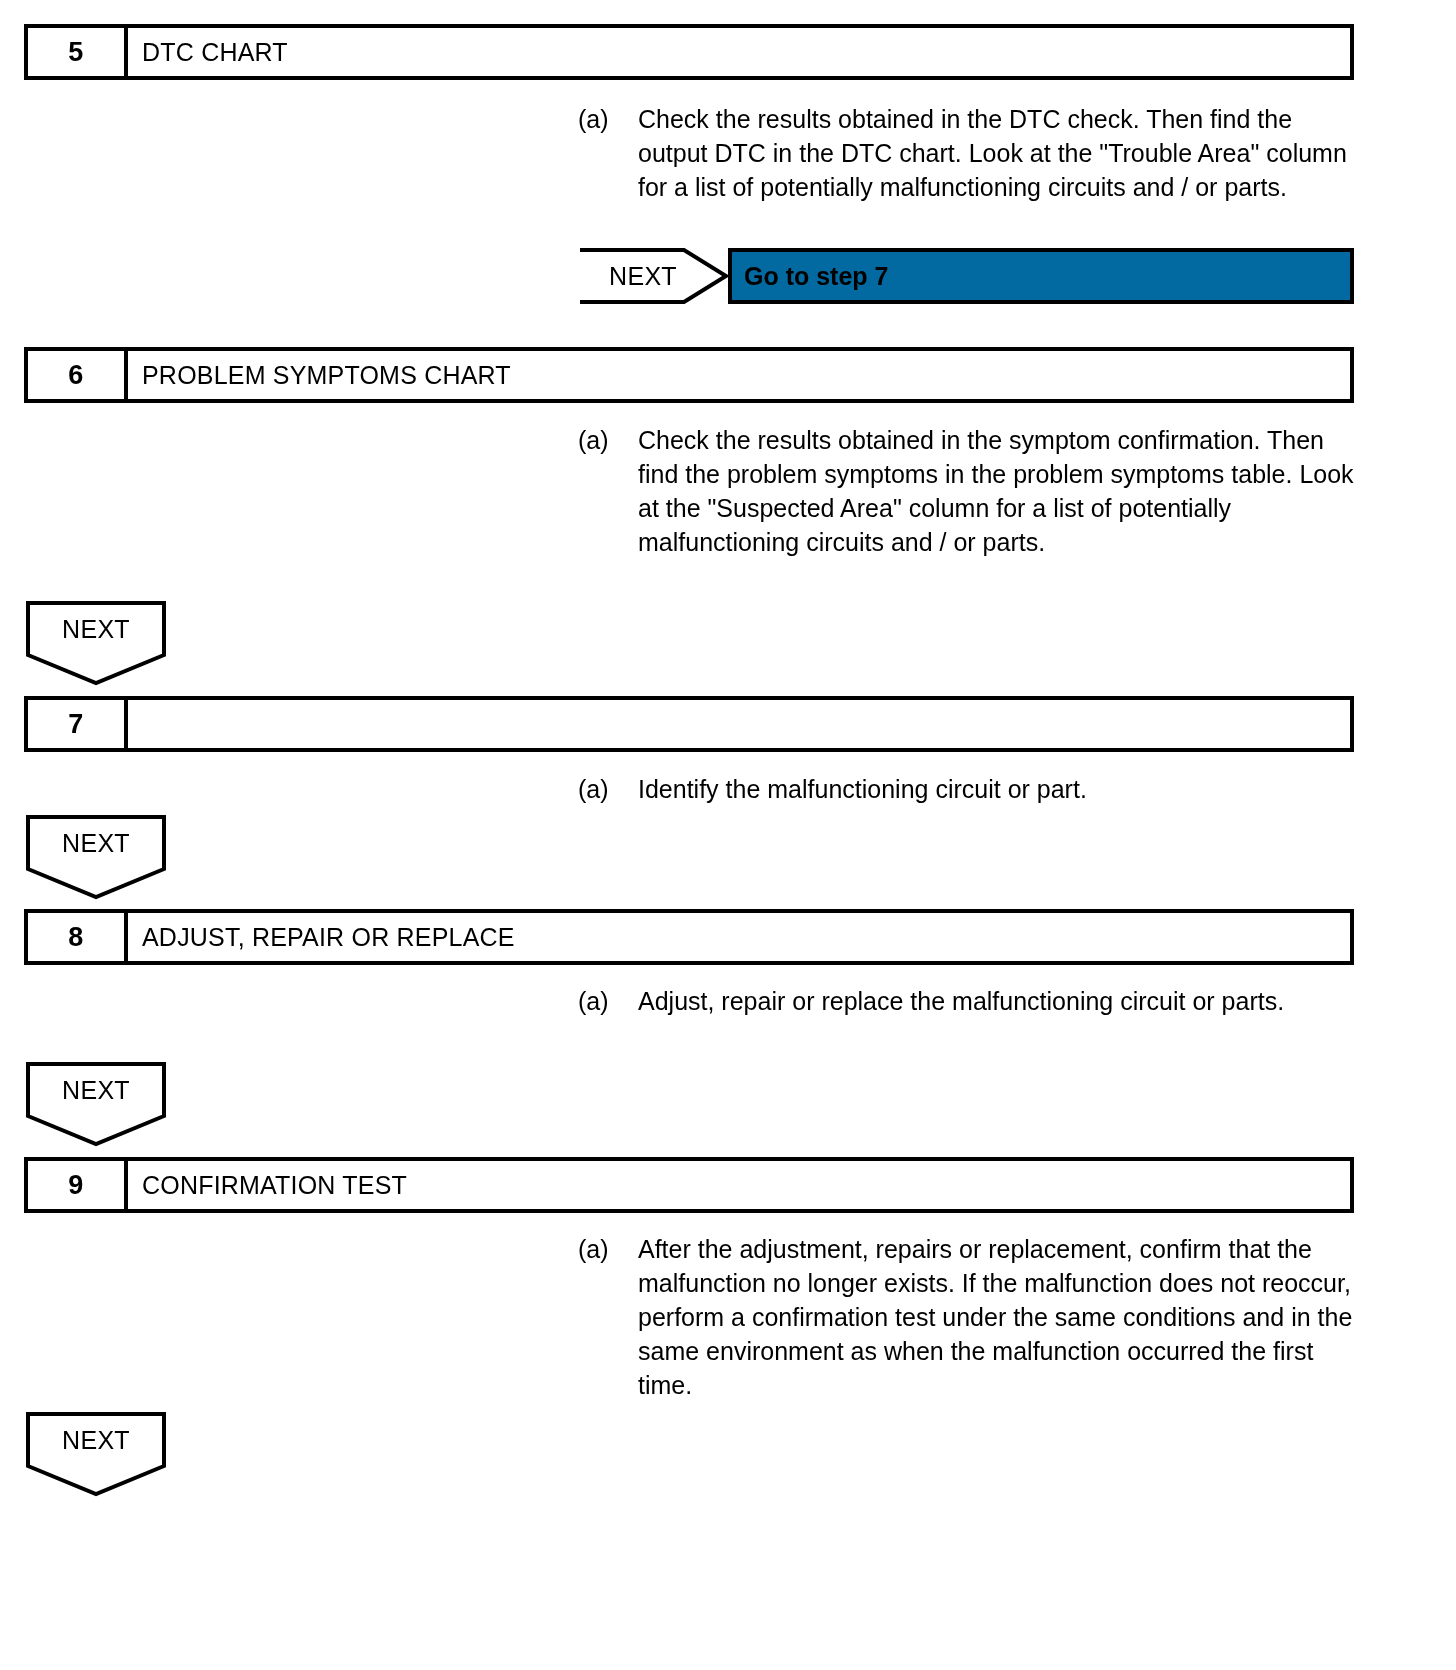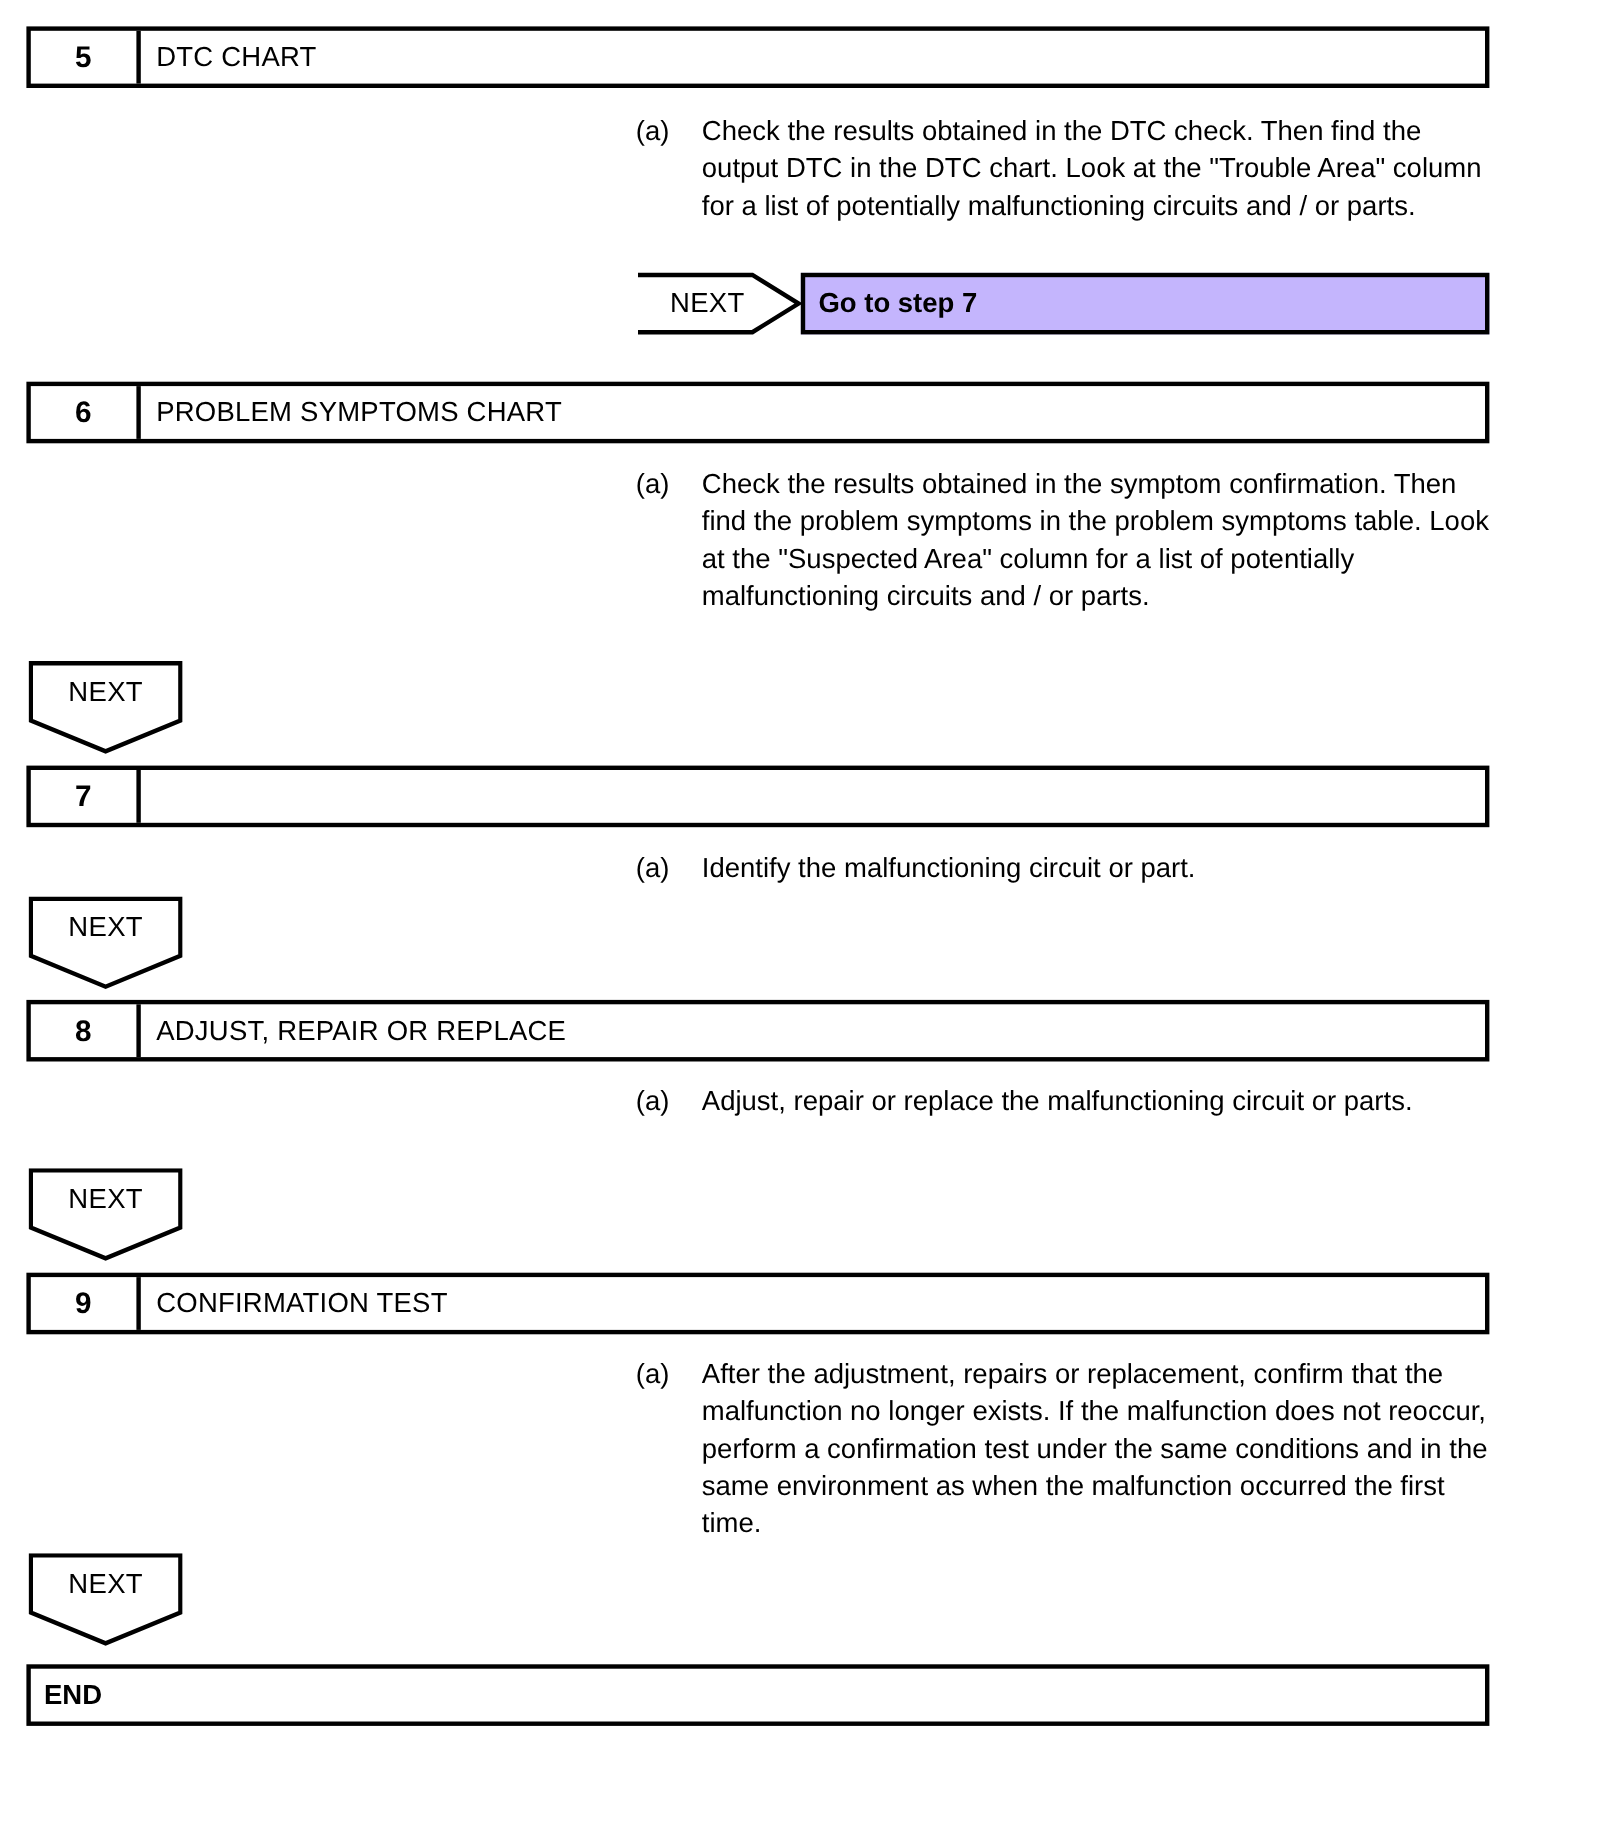--- a/index.html
+++ b/index.html
@@ -124,21 +124,21 @@
     display: flex;
     align-items: center;
     justify-content: center;
     font-size: 25px;
     letter-spacing: 0.3px;
     pointer-events: none;
   }
   .goto-box {
     box-sizing: border-box;
     border: 4px solid #000;
-    background: #c4b5fd;
+    background: #0369a1;
     display: flex;
     align-items: center;
     padding-left: 12px;
     font-size: 25px;
     font-weight: bold;
     white-space: nowrap;
   }
 
   
   .end-bar {
@@ -239,15 +239,14 @@
     <span class="instr-text">After the adjustment, repairs or replacement, confirm that the malfunction no longer exists. If the malfunction does not reoccur, perform a confirmation test under the same conditions and in the same environment as when the malfunction occurred the first time.</span>
   </div>
 
   <div class="next-down" style="left:26px; top:1412px;">
     <svg viewBox="0 0 140 86" xmlns="http://www.w3.org/2000/svg" aria-hidden="true">
       <path d="M 2 2 L 138 2 L 138 54 L 70 82 L 2 54 Z" fill="#ffffff" stroke="#000000" stroke-width="4" stroke-linejoin="miter" stroke-linecap="square"></path>
     </svg>
     <div class="nd-label">NEXT</div>
   </div>
 
-  <div class="end-bar" style="left:24px; top:1513px; width:1330px;">END</div>
 
 </div>
 
 </body></html>

